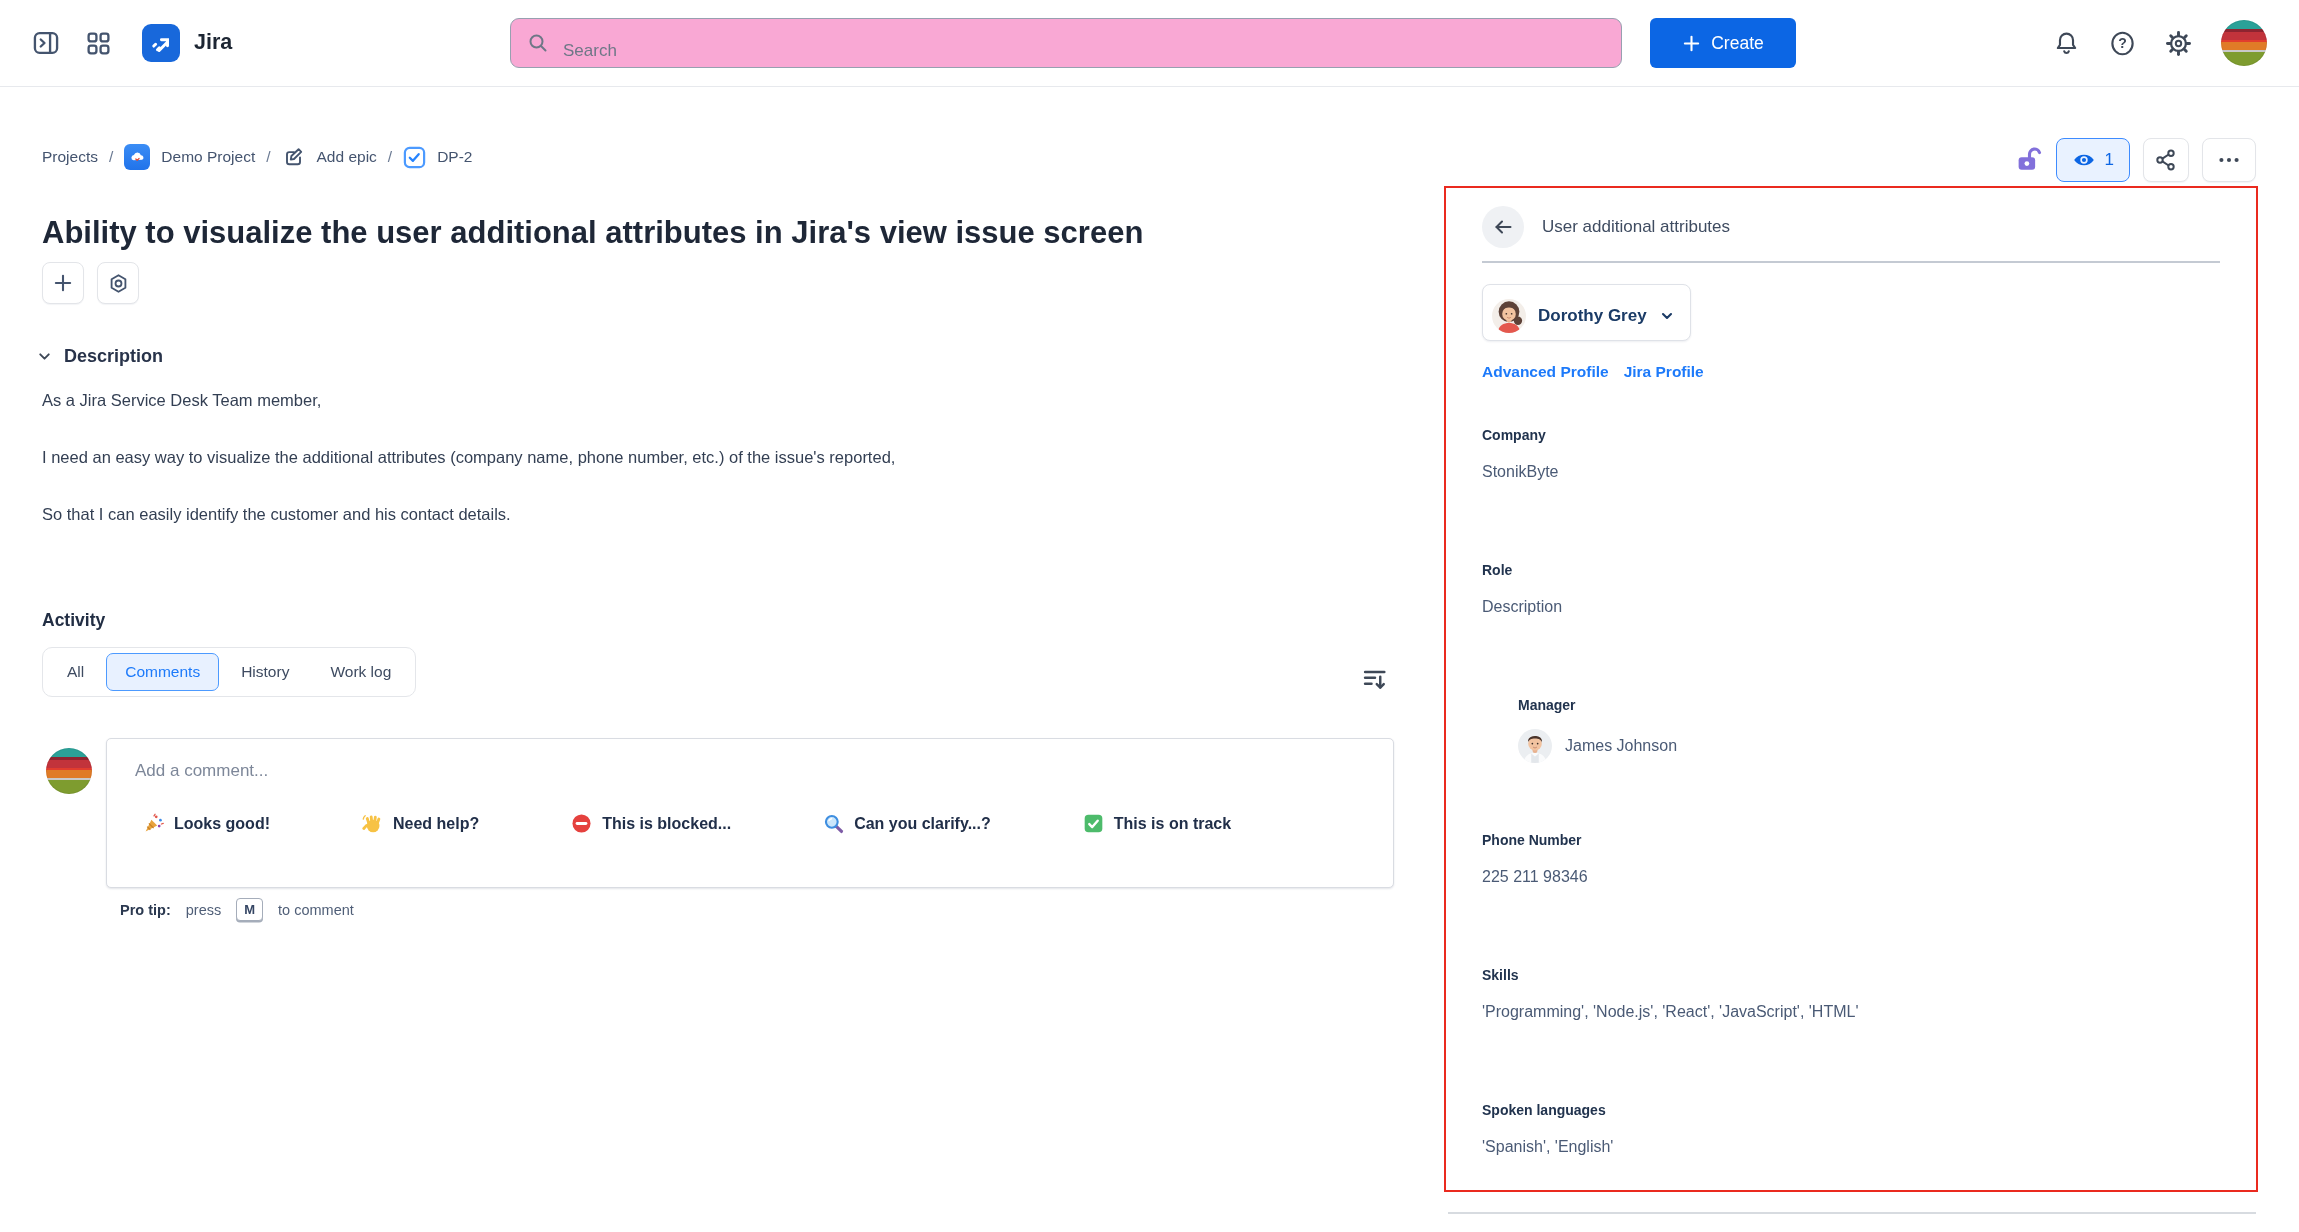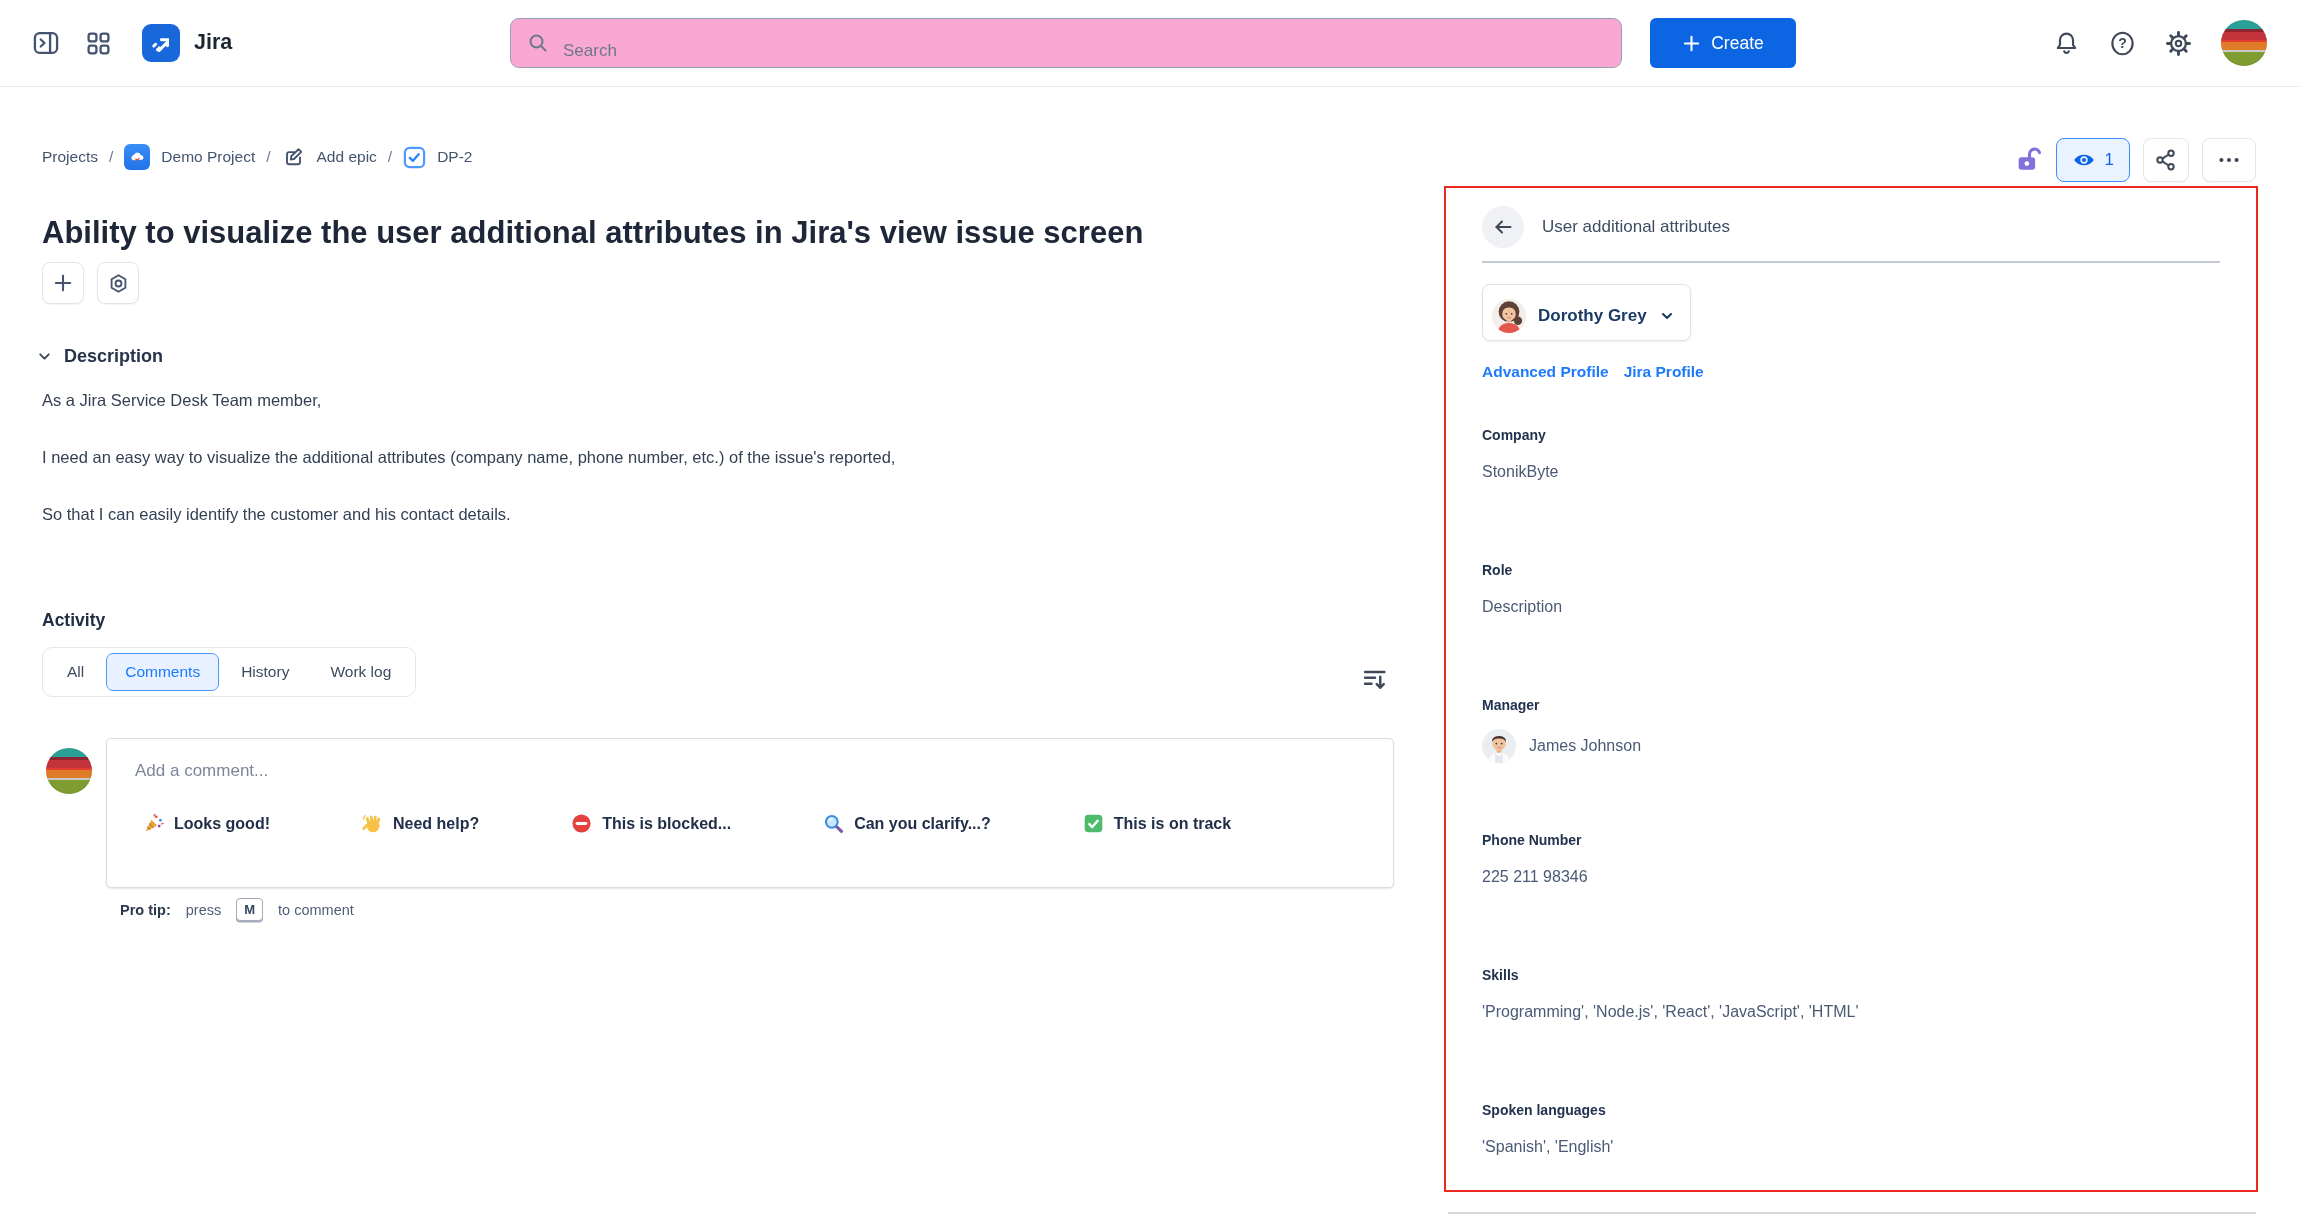--- a/index.html
+++ b/index.html
@@ -87,21 +87,21 @@
   .panel-title{font-size:17px;color:#3F4C61;}
   .panel-divider{height:2px;background:#C4CAD3;margin-top:13px;}
   .user-dropdown{margin-top:21px;display:inline-flex;align-items:center;gap:12px;padding:14px 15px 7px 9px;
                  border:1px solid #DFE2E8;border-radius:8px;background:#fff;cursor:pointer;
                  box-shadow:0 1px 2px rgba(23,43,77,.08);}
   .user-name{font-size:17px;font-weight:700;color:#1B3B66;}
   .profile-links{margin-top:22px;display:flex;gap:15px;}
   .profile-link{font-size:15.5px;color:#1D7AFA;cursor:pointer;font-weight:bold;}
   .fields{margin-top:46px;}
   .field{margin-bottom:81px;}
-  .field.manager{margin-bottom:69px;}
+  .field.manager{margin-bottom:69px;margin-left:36px;}
   .field-label{font-size:14px;font-weight:700;color:#21334E;}
   .field-value{margin-top:20px;font-size:16px;color:#4A5A75;}
   .manager-row{margin-top:16px;display:flex;align-items:center;gap:13px;}
   .manager-row .field-value{margin-top:0;}
   .panel-bottom-divider{position:absolute;left:1448px;top:1212px;width:808px;height:2px;background:#D7DBE0;}
 
   svg{display:block;}
 </style>
 </head>
 <body>

